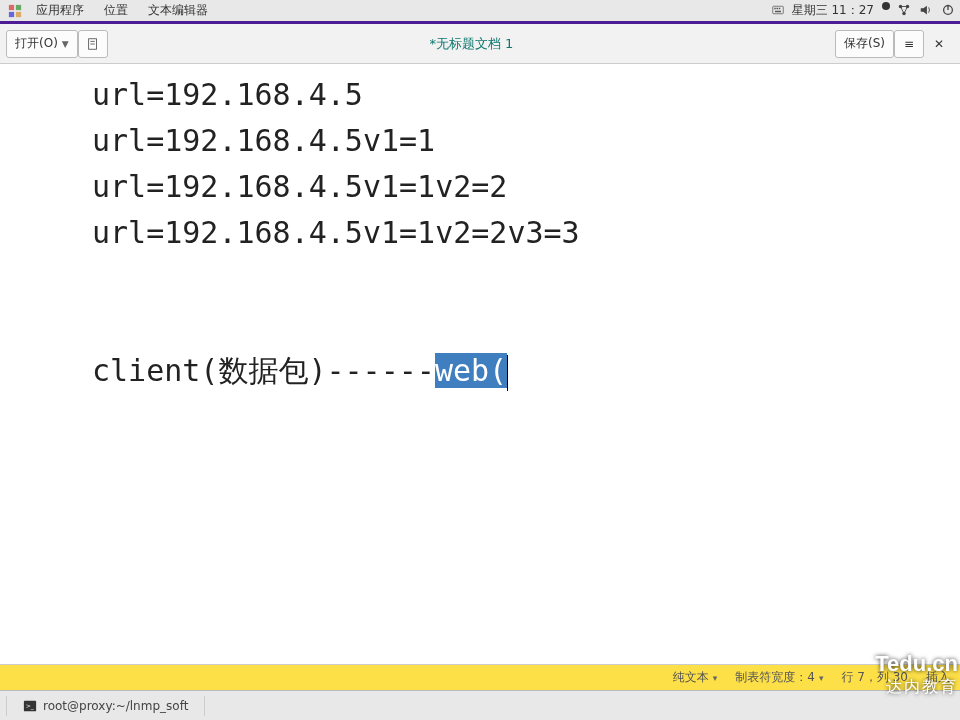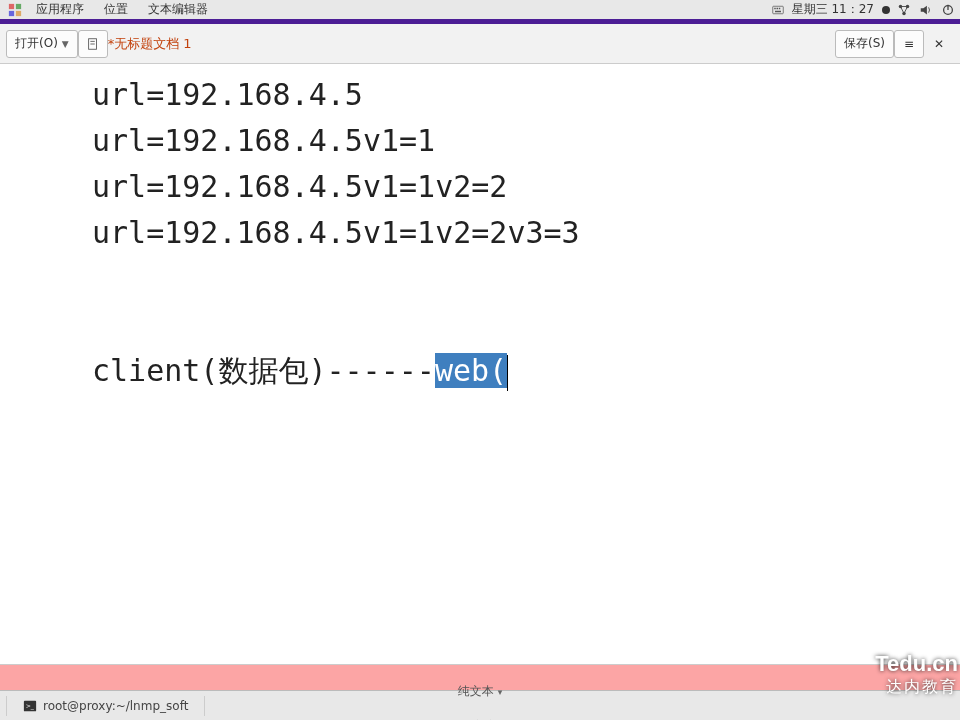--- a/index.html
+++ b/index.html
@@ -3,64 +3,64 @@
 <meta charset="utf-8">
 <style>
 * { margin: 0; padding: 0; box-sizing: border-box; }
 body {
   width: 960px; height: 720px;
   font-family: "DejaVu Sans", "WenQuanYi Micro Hei", sans-serif;
   background: #f5f5f5; overflow: hidden; position: relative;
 }
 
 .top-panel {
-  height: 24px; background: #e8e8e8; border-bottom: 5px solid #4c1d95;
+  height: 24px; background: #e8e8e8; border-bottom: 3px solid #4c1d95;
   display: flex; align-items: center; font-size: 12px; color: #333;
   padding: 0 4px;
 }
 .top-panel .left { display: flex; align-items: center; gap: 0; }
 .top-panel .menu-item { padding: 0 10px; cursor: default; }
 .top-panel .app-icon { width: 14px; height: 14px; margin: 0 4px; }
 .top-panel .spacer { flex: 1; }
-.top-panel .right { display: flex; align-items: center; gap: 6px; }
+.top-panel .right { display: flex; align-items: flex-start; gap: 6px; }
 .tray-icon { width: 16px; height: 16px; display: inline-flex; align-items: center; justify-content: center; color:#444; }
 .clock-dot { width:8px; height:8px; border-radius:50%; background:#333; display:inline-block; margin-left:2px; }
 
 
 .gedit-toolbar {
   height: 40px; background: #f2f2f2; border-bottom: 1px solid #ccc;
   display: flex; align-items: center; padding: 0 6px; 
 }
 .btn {
   height: 28px; border: 1px solid #bbb; background: #fcfcfc; border-radius: 3px;
   display: inline-flex; align-items: center; padding: 0 8px; font-size: 12px;
   color: #333; gap: 4px;
 }
 .btn.small { width: 30px; justify-content: center; padding: 0; }
-.toolbar-title { flex:1; text-align:left; font-size: 13px; color:#c2410c; }
+.toolbar-title { flex:1; text-align:center; font-size: 13px; color:#0f766e; }
 .chev { font-size:9px; color:#666; }
 
 
 .editor {
   background: #fff; height: calc(720px - 24px - 40px - 26px - 30px);
   padding: 8px 0 0 0; overflow: hidden; position: relative;
 }
 .editor pre {
   font-family: "DejaVu Sans Mono", monospace;
   font-size: 30px; line-height: 46px; color: #222;
   padding-left: 92px; white-space: pre;
 }
 .sel { background:#3f7fbf; color:#ffffff; }
 .cursor { display:inline-block; width:1px; height:36px; background:#000; vertical-align:middle; }
 
 
 .statusbar {
-  height: 26px; background: #fca5a5; border-top: 1px solid #ccc;
+  height: 26px; background: #fde047; border-top: 1px solid #ccc;
   display: flex; align-items: center; font-size: 12px; color:#555;
-  padding: 0 10px; gap: 18px; flex-direction: column;
+  padding: 0 10px; gap: 18px;
 }
 .statusbar .spacer { flex:1; }
 .status-combo { display:inline-flex; align-items:center; gap:4px; }
 
 
 .taskbar {
   height: 30px; background: #e8e8e8; border-top: 1px solid #bbb;
   display: flex; align-items: center; font-size: 12px; color:#444;
   padding: 0 4px; gap: 4px;
 }

